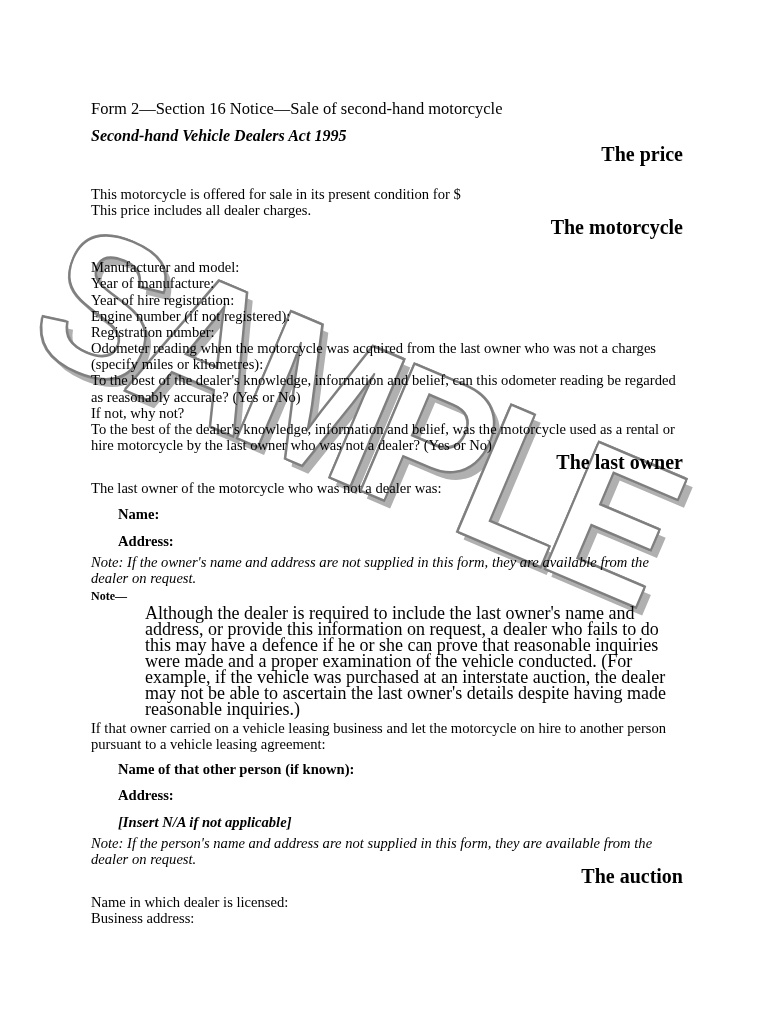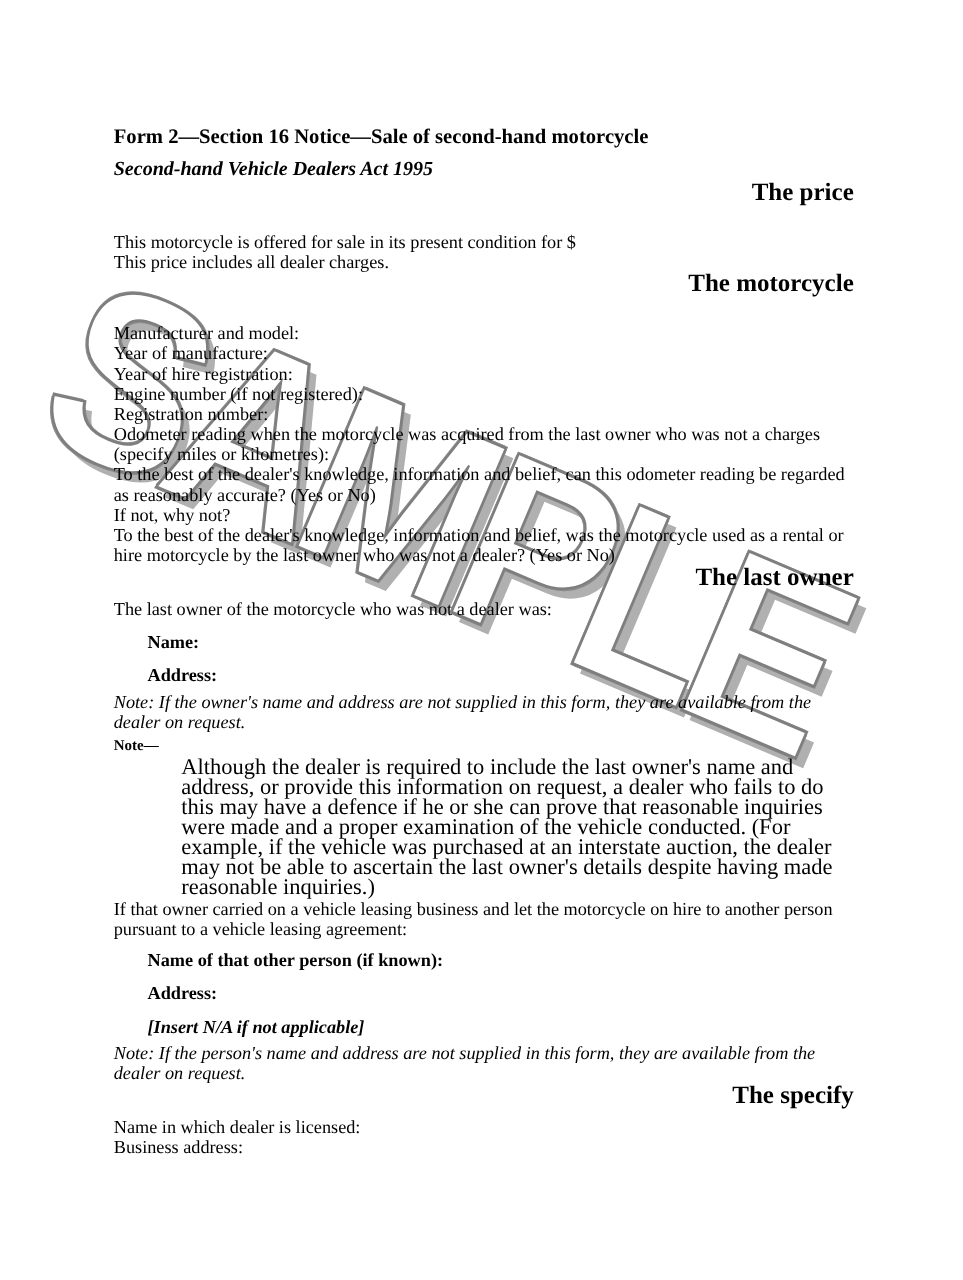--- a/index.html
+++ b/index.html
@@ -42,21 +42,21 @@
   
   .content {
     position: relative;
     z-index: 1;
     padding: 99px 0 0 91px;
     width: 592px;
   }
   h1.doc-title {
     font-size: 16.5px;
     line-height: 19px;
-    font-weight: bold;
+    font-weight: normal;
     margin: 0;
   }
   p.act-title {
     font-size: 16px;
     line-height: 19px;
     font-weight: bold;
     font-style: italic;
     margin: 8px 0 0;
   }
   h2.sec {
@@ -124,17 +124,17 @@
 
   <p class="note-label mt3">Note—</p>
   <p class="note-body mt2">Although the dealer is required to include the last owner's name and address, or provide this information on request, a dealer who fails to do this may have a defence if he or she can prove that reasonable inquiries were made and a proper examination of the vehicle conducted. (For example, if the vehicle was purchased at an interstate auction, the dealer may not be able to ascertain the last owner's details despite having made reasonable inquiries.)</p>
 
   <p class="mt3">If that owner carried on a vehicle leasing business and let the motorcycle on hire to another person pursuant to a vehicle leasing agreement:</p>
   <p class="indent mt9">Name of that other person (if known):</p>
   <p class="indent mt10">Address:</p>
   <p class="indent italic mt10">[Insert N/A if not applicable]</p>
   <p class="italic mt5">Note: If the person's name and address are not supplied in this form, they are available from the dealer on request.</p>
 
-  <h2 class="sec mt10">The specify</h2>
+  <h2 class="sec mt10">The auction</h2>
   <p class="mt8">Name in which dealer is licensed:</p>
   <p>Business address:</p>
 
 </div>
 
 </body></html>

